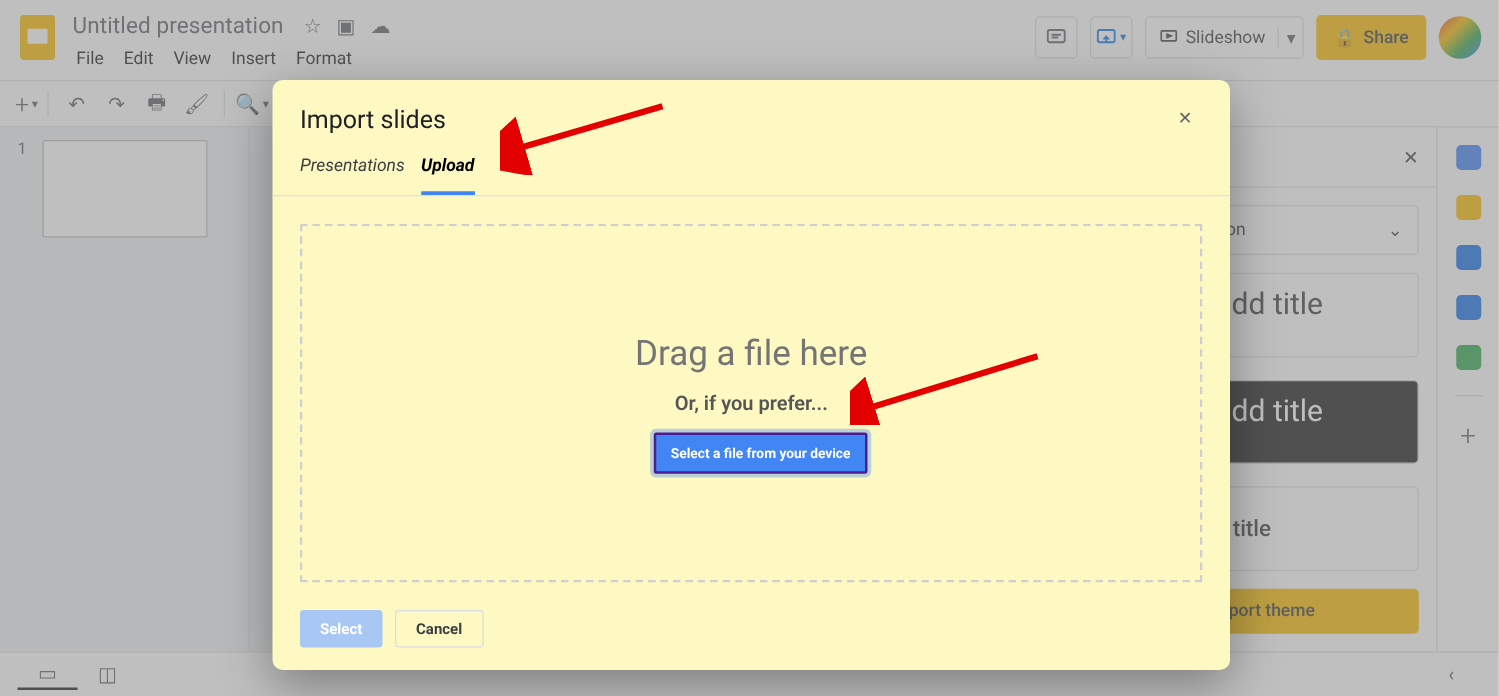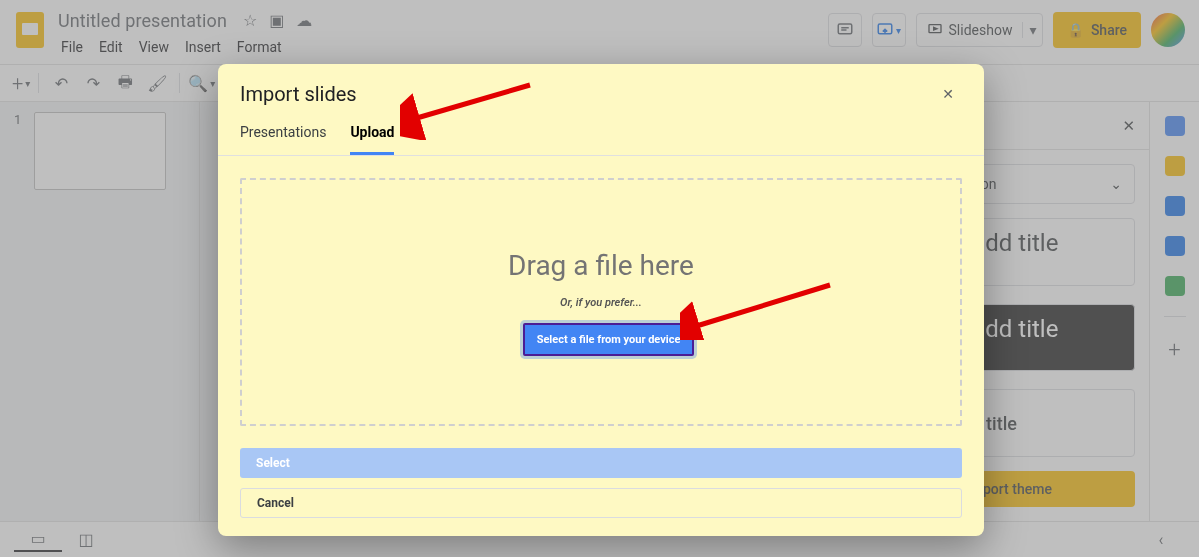--- a/index.html
+++ b/index.html
@@ -143,45 +143,46 @@
     position:absolute; left:218px; top:64px; width:766px; height:472px;
     background:#fef9c3; border-radius:8px; box-shadow:0 12px 40px rgba(0,0,0,.35);
     display:flex; flex-direction:column;
   }
   .modal-title {
     padding:18px 22px 0 22px; font-size:20px; color:#202124;
     display:flex; justify-content:space-between; align-items:center;
   }
   .modal-close { color:#5f6368; font-size:14px; cursor:pointer; padding:4px 8px;}
   .tabs {
-    display:flex; gap:24px; padding:18px 22px 0 22px; border-bottom:1px solid #e0e0e0;
+    display:flex; gap:13px; padding:18px 22px 0 22px; border-bottom:1px solid #e0e0e0;
     font-size:14px;
+    font-style:italic;
   }
   .tab {
     padding-bottom:12px; color:#3c4043; cursor:pointer;
   }
   .tab.active { color:#000; font-weight:700; border-bottom:3px solid #4285f4; }
   .dropzone-wrap {
     padding:22px 22px 10px 22px; flex:1; display:flex; align-items:stretch;
   }
   .dropzone {
     flex:1; border:2px dashed #cfcfcf; border-radius:2px;
     display:flex; flex-direction:column; align-items:center; justify-content:center;
     gap:14px;
   }
   .dz-heading { font-size:28px; color:#747474; }
-  .dz-sub { font-size:11px; color:#555; font-weight:600;font-style:italic; }
+  .dz-sub { font-size:16px; color:#555; font-weight:600; }
   .dz-btn {
     background:#4285f4; color:#fff; font-size:11px; font-weight:700;
     padding:8px 12px; border:2px solid #4c1d95; border-radius:2px;
     box-shadow:0 0 0 3px rgba(66,133,244,.35);
     margin-left:15px;
   }
   .modal-footer {
-    display:flex; gap:10px; padding:12px 22px 18px 22px;flex-direction:column;
+    display:flex; gap:10px; padding:12px 22px 18px 22px;
   }
   .mf-btn {
     height:30px; padding:0 16px; border-radius:3px; font-size:12px; font-weight:700;
     display:flex;align-items:center;
   }
   .mf-select { background:#a9c7f5; color:#fff; }
   .mf-cancel { border:1px solid #dadce0; color:#3c4043; }
 
   
   .arrow-anno { position:absolute; pointer-events:none; }

